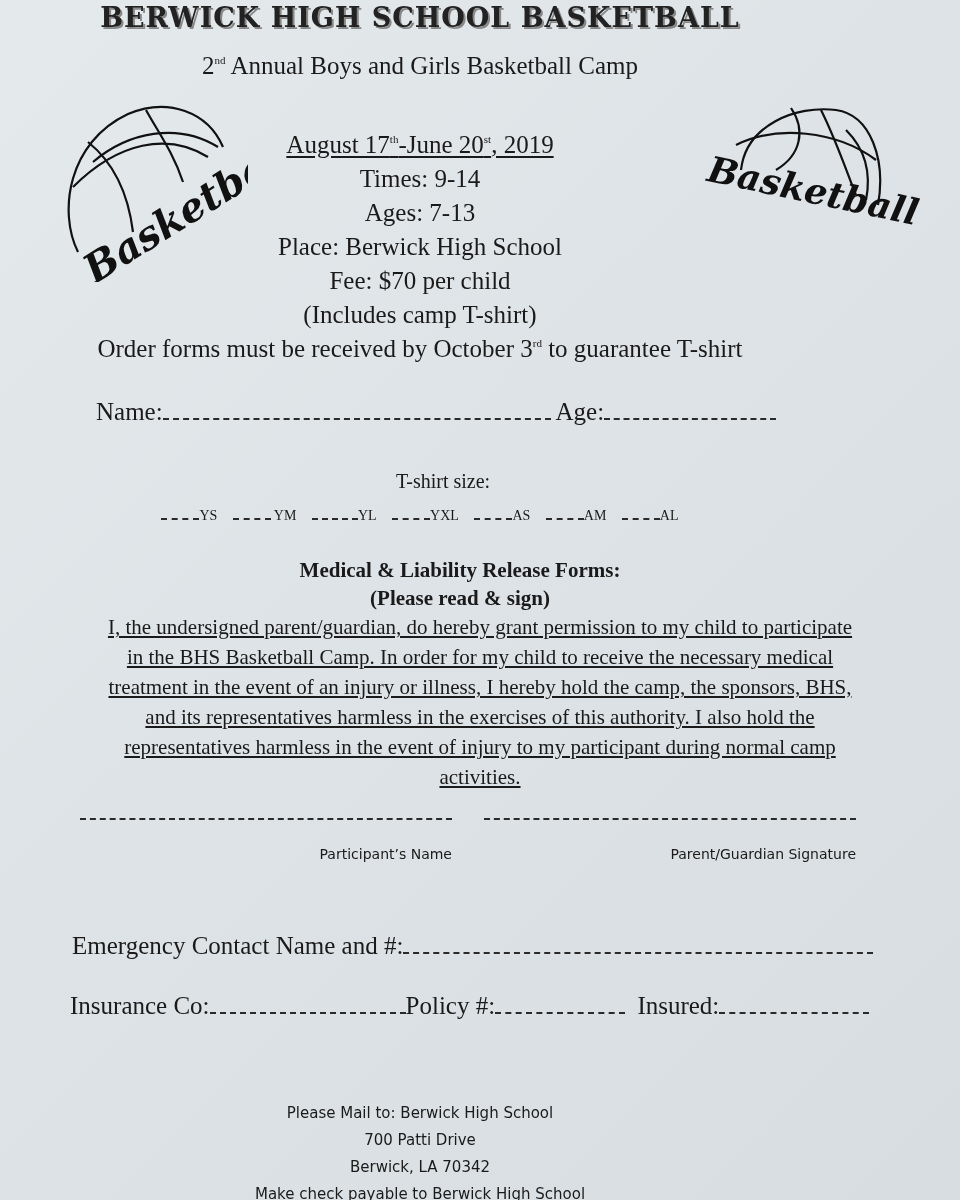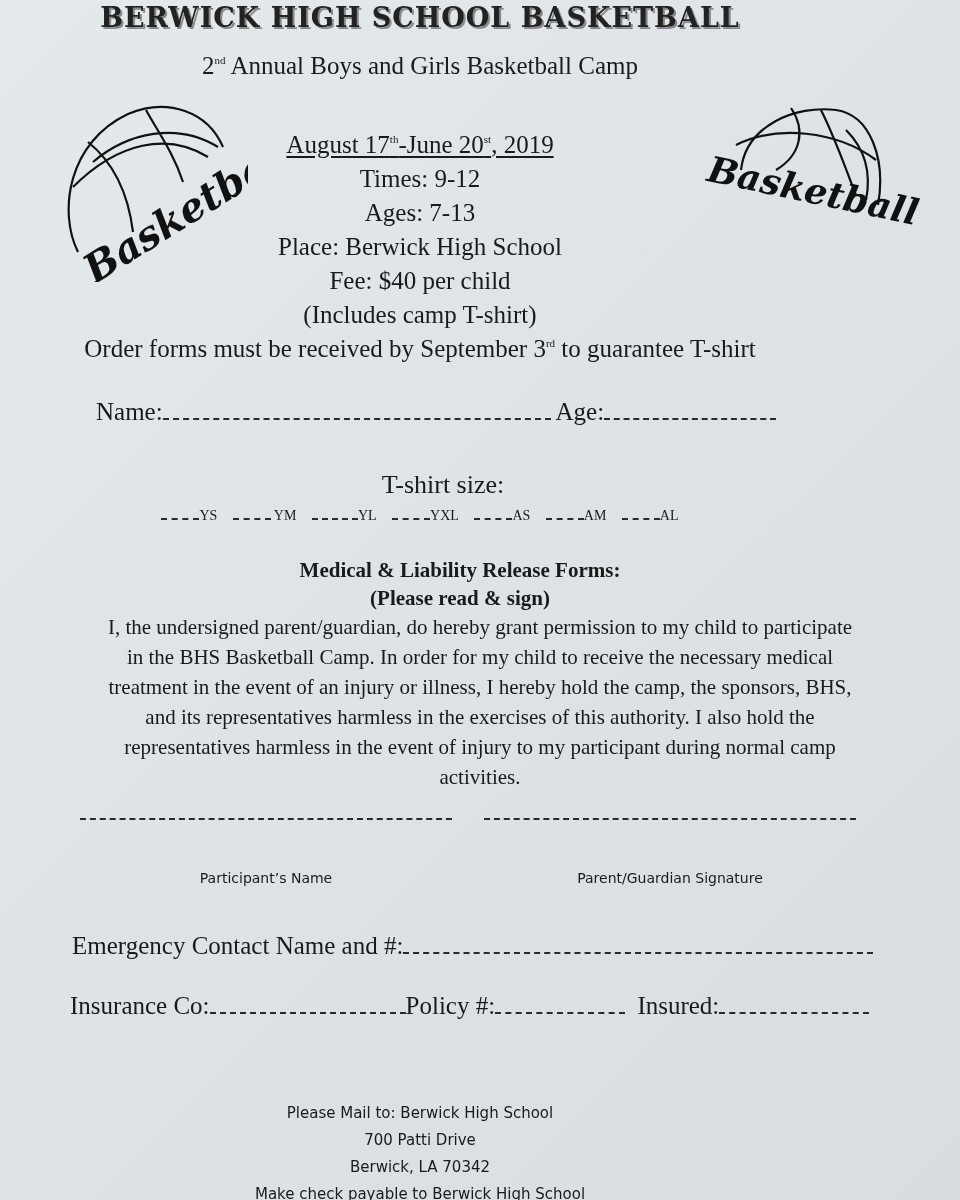--- a/index.html
+++ b/index.html
@@ -46,43 +46,43 @@
     .fieldrow {
       font-size: 25px;
       white-space: nowrap;
     }
     .blank {
       display: inline-block;
       border-bottom: 2px dashed #2a2a2a;
       height: 18px;
       vertical-align: baseline;
     }
-    .tsize-title { top: 470px; font-size: 26px; padding-left: 23px; }
+    .tsize-title { top: 470px; font-size: 20px; padding-left: 23px; }
     .tsize-row { top: 504px; font-size: 14px; }
     .tsize-row .opt { margin: 0 6px; }
     .tsize-row .blank { height: 14px; }
     .med-title { top: 556px; font-size: 21px; font-weight: bold; line-height: 28px; padding-left: 40px; }
     .release {
       top: 612px;
       left: 100px; width: 760px;
       font-size: 21px;
       line-height: 30px;
       text-align: center;
+      text-decoration: underline;
     }
     .sig-line {
       top: 818px;
       height: 0;
       border-bottom: 2px dashed #2a2a2a;
     }
     .sig-label {
       top: 846px;
       font-family: "DejaVu Sans", "Liberation Sans", sans-serif;
       font-size: 14px;
-      text-align: center;
-      margin-top: 24px;
+      text-align: right;
     }
     .mail {
       top: 1100px;
       font-family: "DejaVu Sans", "Liberation Sans", sans-serif;
       font-size: 15px;
       line-height: 27px;
     }
     .logo { position: absolute; }
     .logo svg { display: block; }
     .logo-text {
@@ -120,26 +120,26 @@
         <path d="M95 8 C 110 30, 105 55, 80 70"></path>
         <path d="M125 10 C 140 40, 150 70, 160 95"></path>
         <path d="M150 30 C 170 50, 175 75, 170 100"></path>
       </g>
       <text x="8" y="102" class="logo-text" font-size="36" fill="#111" transform="rotate(12 110 100)">Basketball</text>
     </svg>
   </div>
 
   <div class="abs center details">
     <div class="date"><span>August 17</span><sup>th</sup><span>-June 20</span><sup>st</sup><span>, 2019</span></div>
-    <div>Times:  9-12</div>
+    <div>Times:  9-14</div>
     <div>Ages:  7-13</div>
     <div>Place:  Berwick High School</div>
-    <div>Fee:  $40 per child</div>
+    <div>Fee:  $70 per child</div>
     <div>(Includes camp T-shirt)</div>
-    <div><span>Order forms must be received by September 3</span><sup>rd</sup><span> to guarantee T-shirt</span></div>
+    <div><span>Order forms must be received by October 3</span><sup>rd</sup><span> to guarantee T-shirt</span></div>
   </div>
 
   <div class="abs fieldrow" style="left:96px; top:398px;">
     <span>Name:</span><span class="blank" style="width:388px;"></span>
     <span style="margin-left:0;">Age:</span><span class="blank" style="width:172px;"></span>
   </div>
 
   <div class="abs center tsize-title">T-shirt size:</div>
   <div class="abs center tsize-row">
     <span class="opt"><span class="blank" style="width:38px;"></span><span>YS</span></span>

